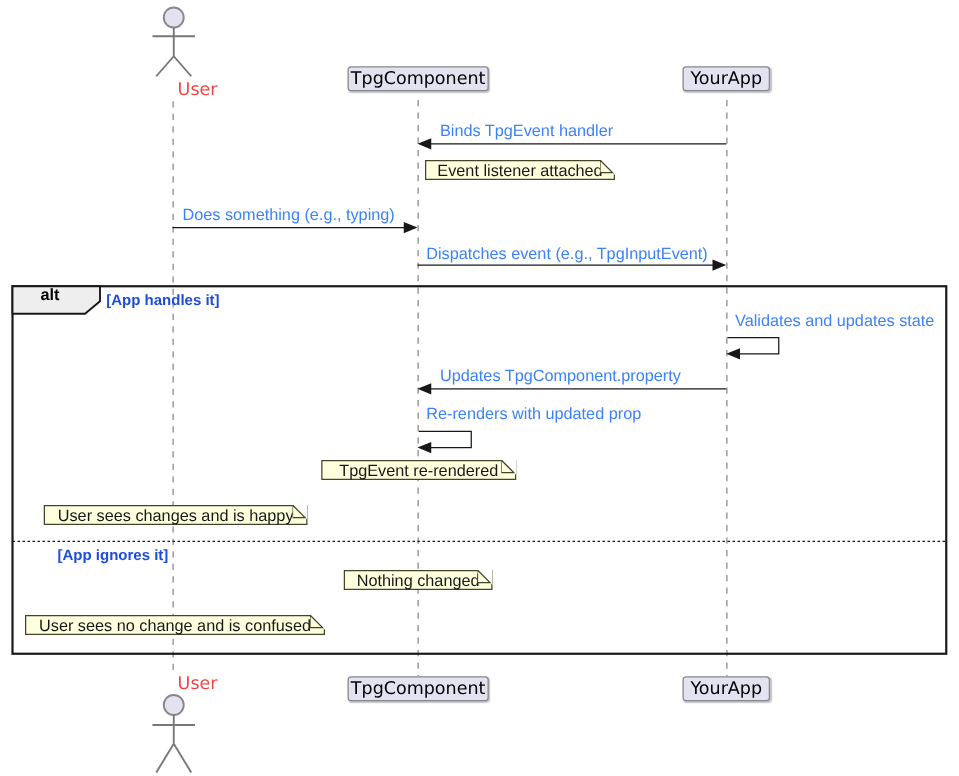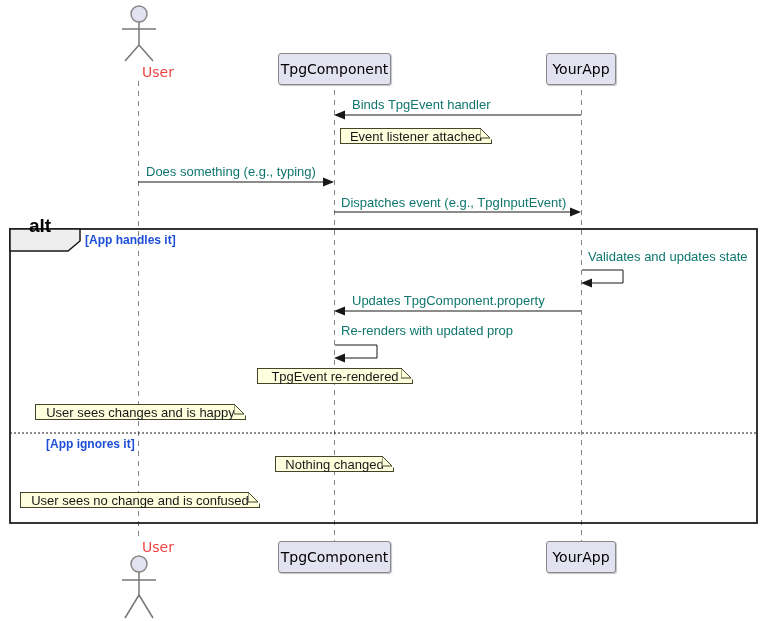--- a/index.html
+++ b/index.html
@@ -2,44 +2,44 @@
 <html><head>
 <meta charset="utf-8">
 <style>
   html,body { margin:0; padding:0; background:#ffffff; }
   #canvas {
     position:relative; width:767px; height:621px; background:#ffffff;
     font-family:"Liberation Sans", sans-serif; color:#181818; overflow:hidden;
   }
   svg.layer { position:absolute; left:0; top:0; }
   .pbox {
-    position:absolute; height:32px; background:#E2E2F0;
+    position:absolute; height:20px; background:#E2E2F0;
     border:1px solid #888888; border-radius:3px;
     box-shadow:1px 1px 1px rgba(120,120,140,0.45);
     display:flex; align-items:center; justify-content:center;
     font-family:"DejaVu Sans", sans-serif; font-size:14px; color:#000;
     white-space:nowrap; box-sizing:border-box;
   }
   .actor-label {
     position:absolute; width:70px; text-align:right;
     font-family:"DejaVu Sans", sans-serif; font-size:14px; color:#ef4444;
   }
   .msg-label {
-    position:absolute; font-size:13px; color:#0f766e; white-space:nowrap;
+    position:absolute; font-size:13px; color:#3b82f6; white-space:nowrap;
   }
   .note {
     position:absolute; height:16px; background:#FEFFDD;
     border:1px solid #44442a; box-sizing:border-box;
     display:flex; align-items:center; justify-content:center;
     font-size:13px; color:#181818; white-space:nowrap;
   }
   .note .fold { position:absolute; top:-1px; right:-1px; }
   .alt-op {
-    position:absolute; left:10px; top:215px; width:60px; text-align:center;
-    font-size:19px; font-weight:bold; color:#000;
+    position:absolute; left:10px; top:228px; width:60px; text-align:center;
+    font-size:13px; font-weight:bold; color:#000;
   }
   .guard {
     position:absolute; font-size:12px; font-weight:bold; color:#1d4ed8; white-space:nowrap;
   }
 </style>
 </head>
 <body>
 
 <div id="canvas">
 

